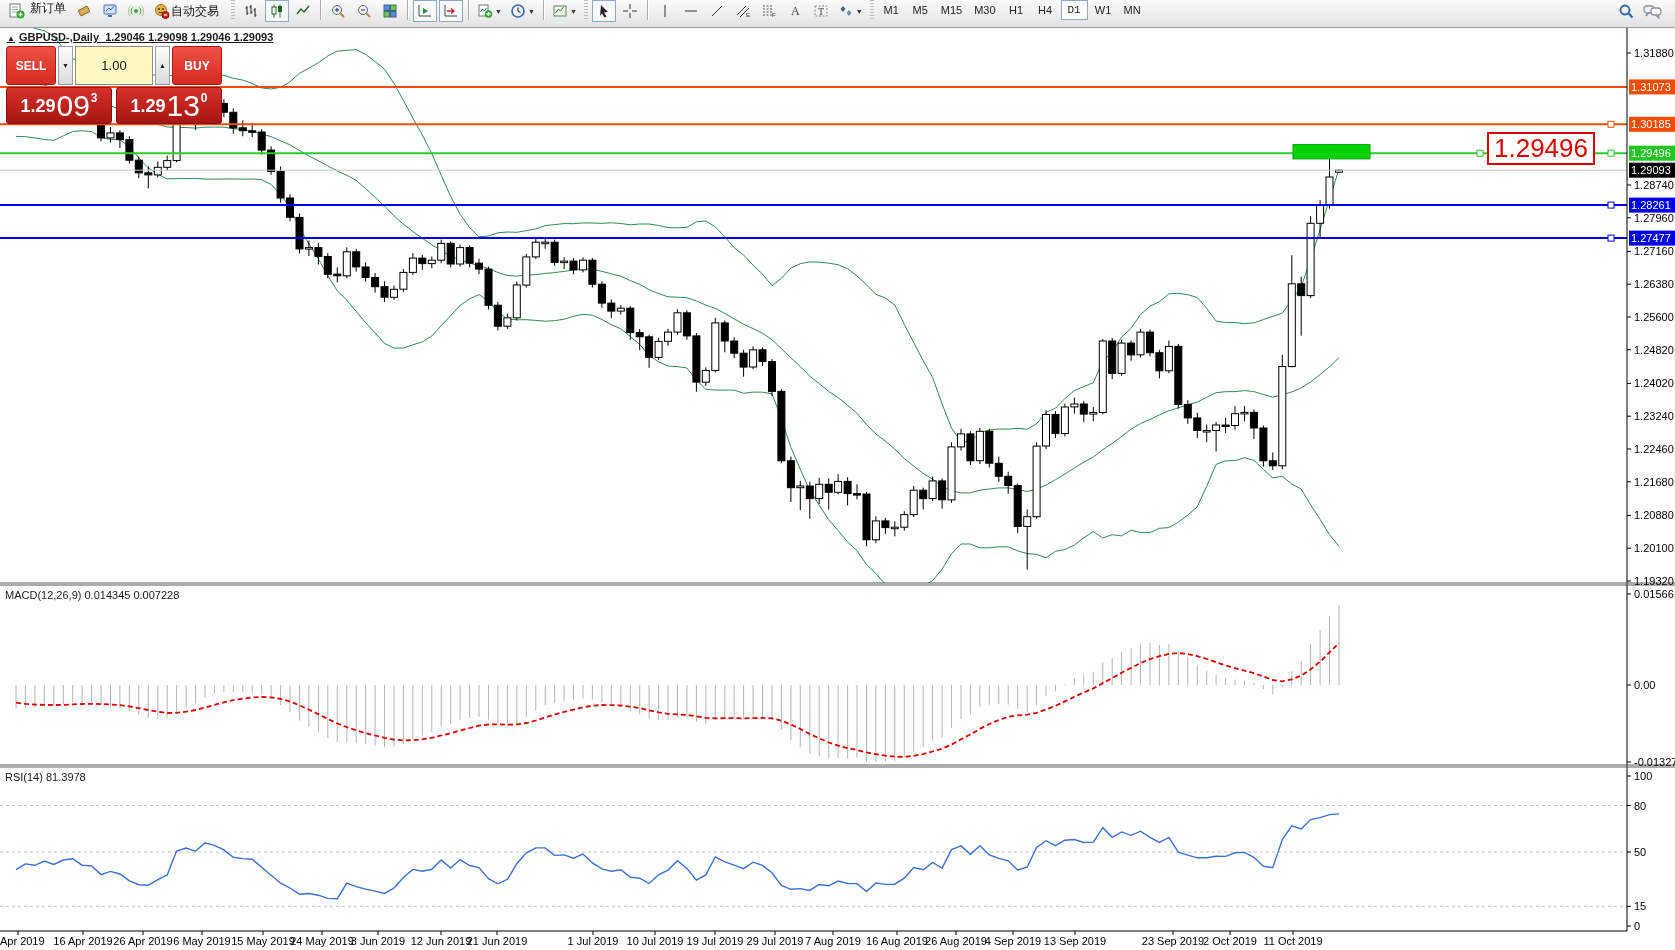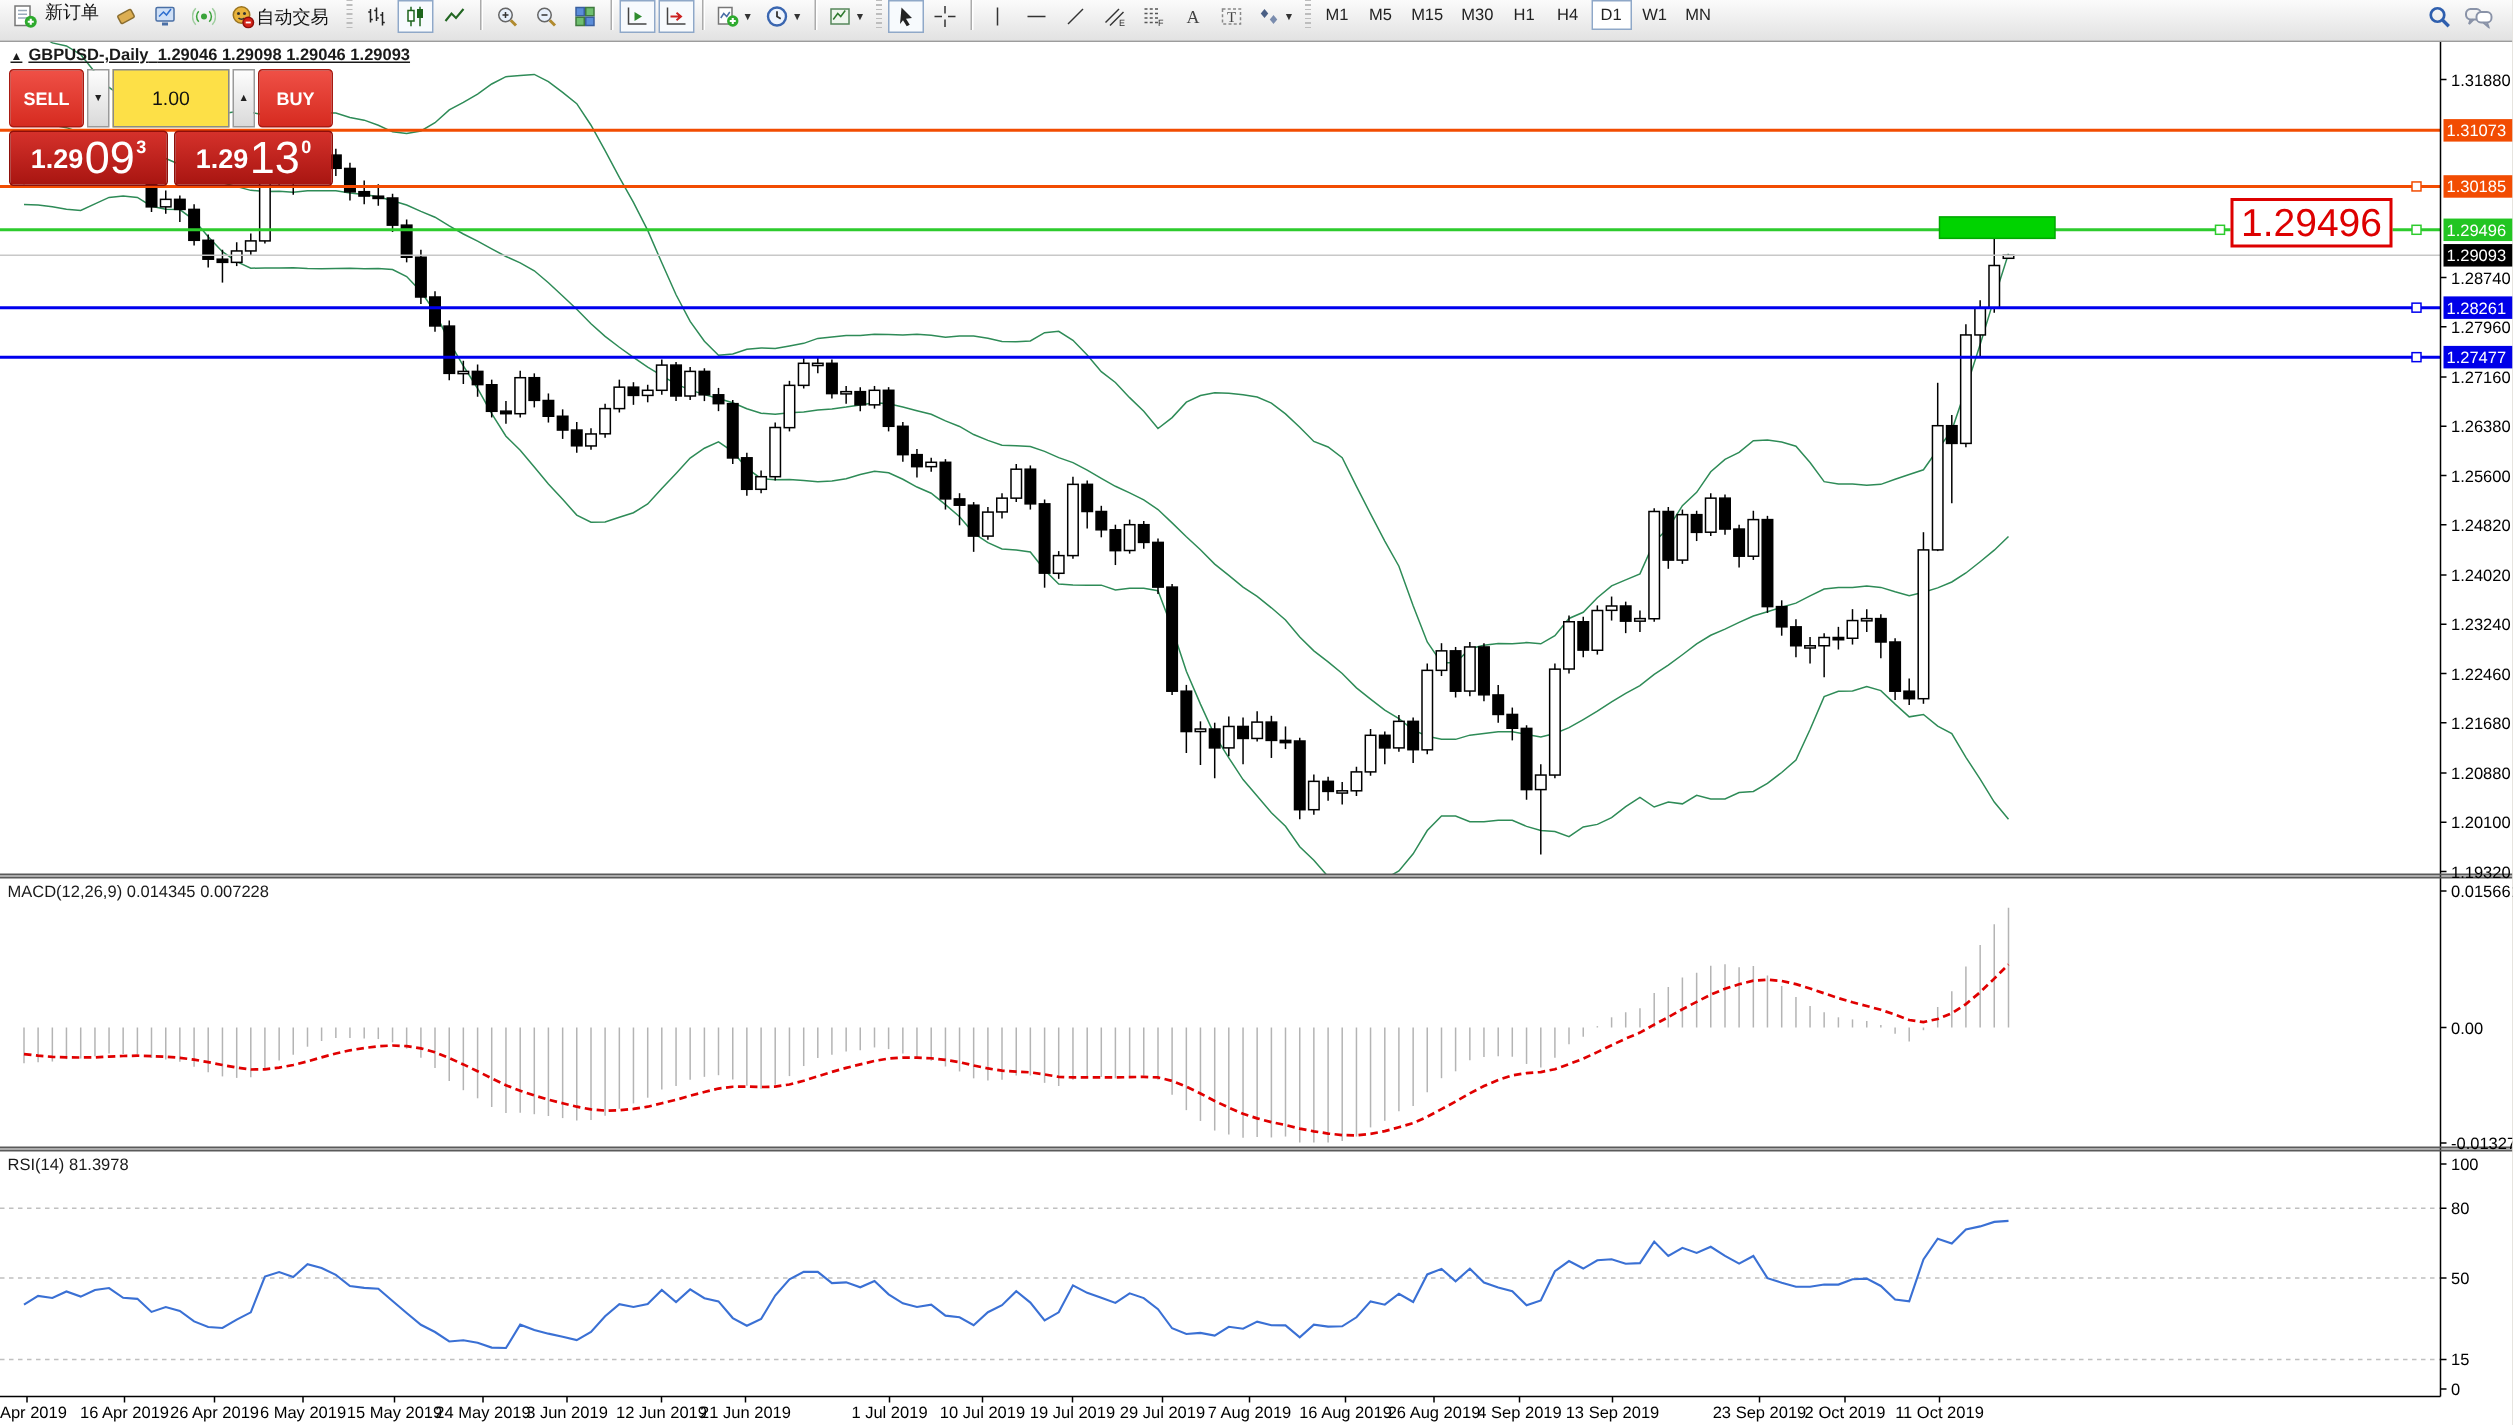--- a/index.html
+++ b/index.html
@@ -15,36 +15,36 @@
     background:transparent;border:1px solid transparent;padding:0 2px;margin:0 1px;cursor:default;}
   .tbtn.pressed{background:#f7fafd;border:1px solid #8fa8c8;}
   .tlabel{font-size:12px;color:#111;margin:0 5px 0 1px;white-space:nowrap;}
   .sep{width:1px;height:20px;background:#ababab;box-shadow:1px 0 0 #fff;margin:0 4px;}
   .grip{width:4px;height:20px;margin:0 3px;
     background:repeating-linear-gradient(to bottom,#bdbdbd 0 1px,transparent 1px 3px);}
   .caret{font-size:7px;color:#333;margin-left:2px;}
   .tfwrap{display:flex;align-items:center;}
   .tf-btn{height:20px;min-width:27px;margin:0 1px;padding:0 4px;font-size:11px;color:#222;
     background:transparent;border:1px solid transparent;font-family:inherit;}
-  .tf-btn.pressed{background:#fff;border:1px solid #8fa8c8;}
+  .tf-btn.pressed{background:#fff;border:1px solid #8fa8c8;font-family:Liberation Mono, monospace;}
   .toolbar-right{margin-left:auto;display:flex;align-items:center;margin-right:6px;}
   
   #chart-svg{position:absolute;top:0;left:0;z-index:5;}
   .chart-title{position:absolute;left:7px;top:31px;z-index:10;font-size:11px;font-weight:bold;
     color:#1a1a1a;white-space:nowrap;text-decoration:underline;}
   .chart-title .mk{font-size:8px;margin-right:4px;}
   .pane-label{position:absolute;z-index:10;font-size:11px;color:#1a1a1a;white-space:nowrap;}
   
   .trade-panel{position:absolute;left:6px;top:46px;z-index:20;width:216px;}
   .tp-row1{display:flex;height:39px;gap:2px;}
   .tp-sell,.tp-buy{flex:0 0 50px;color:#fff;font-size:12px;font-weight:bold;border-radius:3px;
     border:1px solid #a81a12;background:linear-gradient(#ef5046,#d62b20);padding:0;font-family:inherit;}
   .tp-step{flex:0 0 15px;border:1px solid #9a9a9a;background:linear-gradient(#fdfdfd,#dadada);
     font-size:7px;color:#222;padding:0;font-family:inherit;}
-  .tp-vol{flex:1;background:#fde047;border:1px solid #8a8a8a;font-size:13px;color:#111;
+  .tp-vol{flex:1;background:#fef9c3;border:1px solid #8a8a8a;font-size:13px;color:#111;
     display:flex;align-items:center;justify-content:center;}
   .tp-row2{display:flex;gap:4px;margin-top:2px;}
   .tp-price{flex:1;height:37px;border-radius:3px;border:1px solid #8e0f0a;color:#fff;
     background:linear-gradient(#d5312b,#a81511);display:flex;align-items:flex-end;
     justify-content:center;padding-bottom:2px;white-space:nowrap;}
   .tp-price .pfx{font-size:18px;font-weight:bold;margin-bottom:4px;}
   .tp-price .big{font-size:30px;line-height:30px;margin:0 1px;}
   .tp-price .sup{font-size:12px;font-weight:bold;align-self:flex-start;margin-top:3px;}
   
   .price-callout{position:absolute;left:1487px;top:132px;z-index:15;border:2px solid #dd0000;

